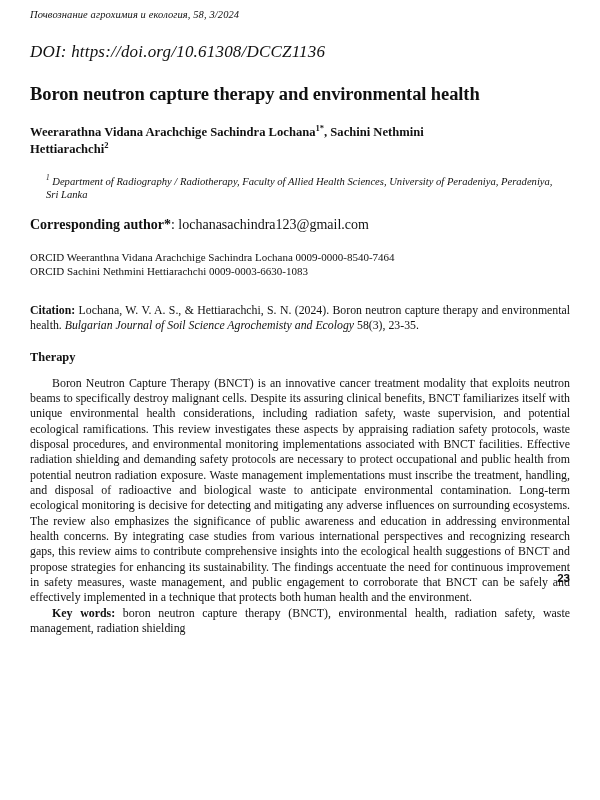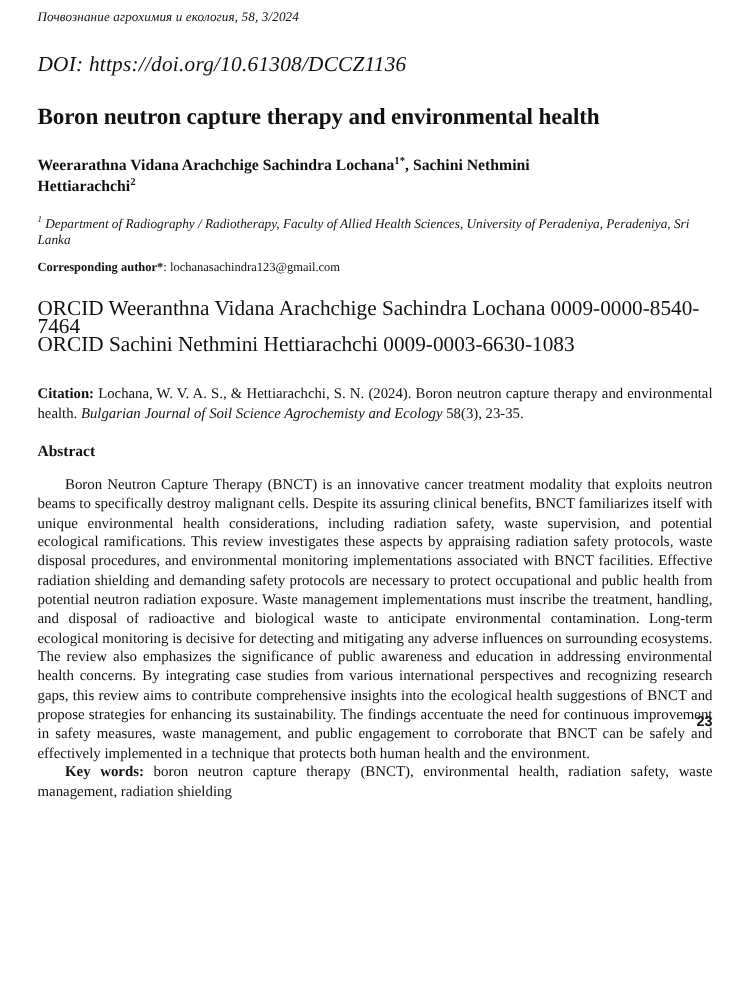--- a/index.html
+++ b/index.html
@@ -60,33 +60,33 @@
   }
   sup { font-size: 0.68em; vertical-align: super; line-height: 0; }
 
   
   .affiliations {
     margin-top: 14px;
     font-style: italic;
     font-size: 10.6px;
     line-height: 13.6px;
   }
-  .affiliations .aff { margin: 0; font-family: Liberation Serif, serif; }
+  .affiliations .aff { margin: 16px; font-family: Liberation Serif, serif; }
 
   .corresponding {
     margin-top: 8px;
-    font-size: 10px;
+    font-size: 14px;
     line-height: 14px;
   }
   .corresponding b { font-weight: bold; }
 
   
   .orcid-block {
     margin-top: 18px;
-    font-size: 17px;
+    font-size: 11px;
     line-height: 14.5px;
   }
 
   
   .citation {
     margin-top: 24px;
     font-size: 11.8px;
     line-height: 15.4px;
     text-align: justify;
   }
@@ -155,21 +155,21 @@
 
   <div class="orcid-block">
     <div>ORCID Weeranthna Vidana Arachchige Sachindra Lochana 0009-0000-8540-7464</div>
     <div>ORCID Sachini Nethmini Hettiarachchi 0009-0003-6630-1083</div>
   </div>
 
   <div class="citation">
     <b>Citation:</b><span> Lochana, W. V. A. S., &amp; Hettiarachchi, S. N. (2024). Boron neutron capture therapy and environmental health. </span><i>Bulgarian Journal of Soil Science Agrochemisty and Ecology</i><span> 58(3), 23-35.</span>
   </div>
 
-  <div class="abstract-heading">Abstract</div>
+  <div class="abstract-heading">Therapy</div>
   <div class="abstract-body">Boron Neutron Capture Therapy (BNCT) is an innovative cancer treatment modality that exploits neutron beams to specifically destroy malignant cells. Despite its assuring clinical benefits, BNCT familiarizes itself with unique environmental health considerations, including radiation safety, waste supervision, and potential ecological ramifications. This review investigates these aspects by appraising radiation safety protocols, waste disposal procedures, and environmental monitoring implementations associated with BNCT facilities. Effective radiation shielding and demanding safety protocols are necessary to protect occupational and public health from potential neutron radiation exposure. Waste management implementations must inscribe the treatment, handling, and disposal of radioactive and biological waste to anticipate environmental contamination. Long-term ecological monitoring is decisive for detecting and mitigating any adverse influences on surrounding ecosystems. The review also emphasizes the significance of public awareness and education in addressing environmental health concerns. By integrating case studies from various international perspectives and recognizing research gaps, this review aims to contribute comprehensive insights into the ecological health suggestions of BNCT and propose strategies for enhancing its sustainability. The findings accentuate the need for continuous improvement in safety measures, waste management, and public engagement to corroborate that BNCT can be safely and effectively implemented in a technique that protects both human health and the environment.</div>
 
   <div class="keywords">
     <b>Key words:</b><span> boron neutron capture therapy (BNCT), environmental health, radiation safety, waste management, radiation shielding</span>
   </div>
 
   <div class="page-number">23</div>
 
 </div>
 

